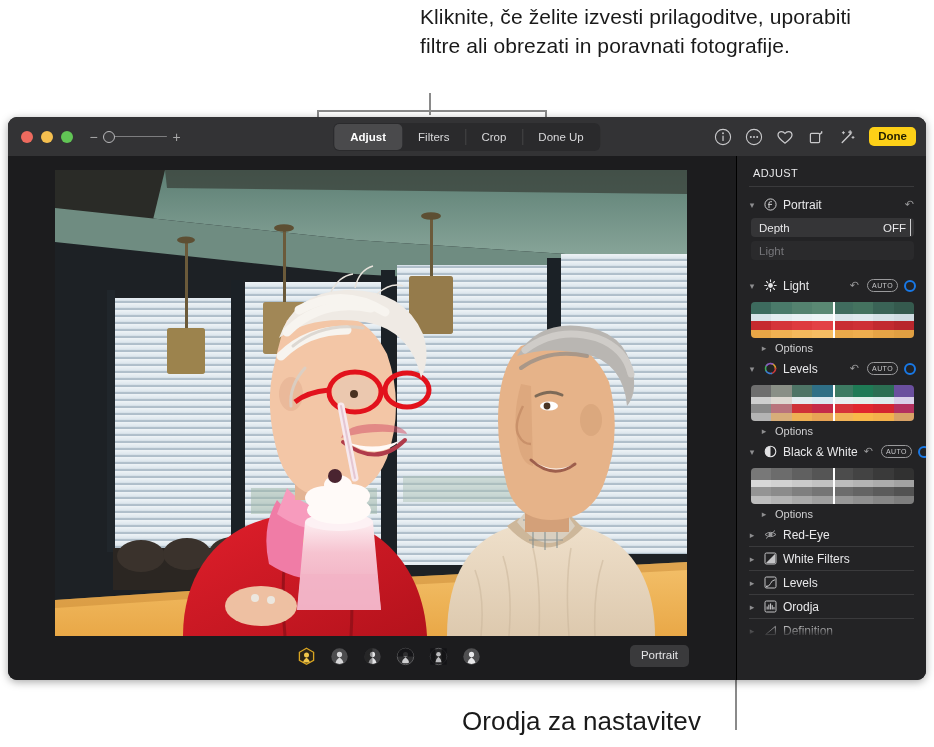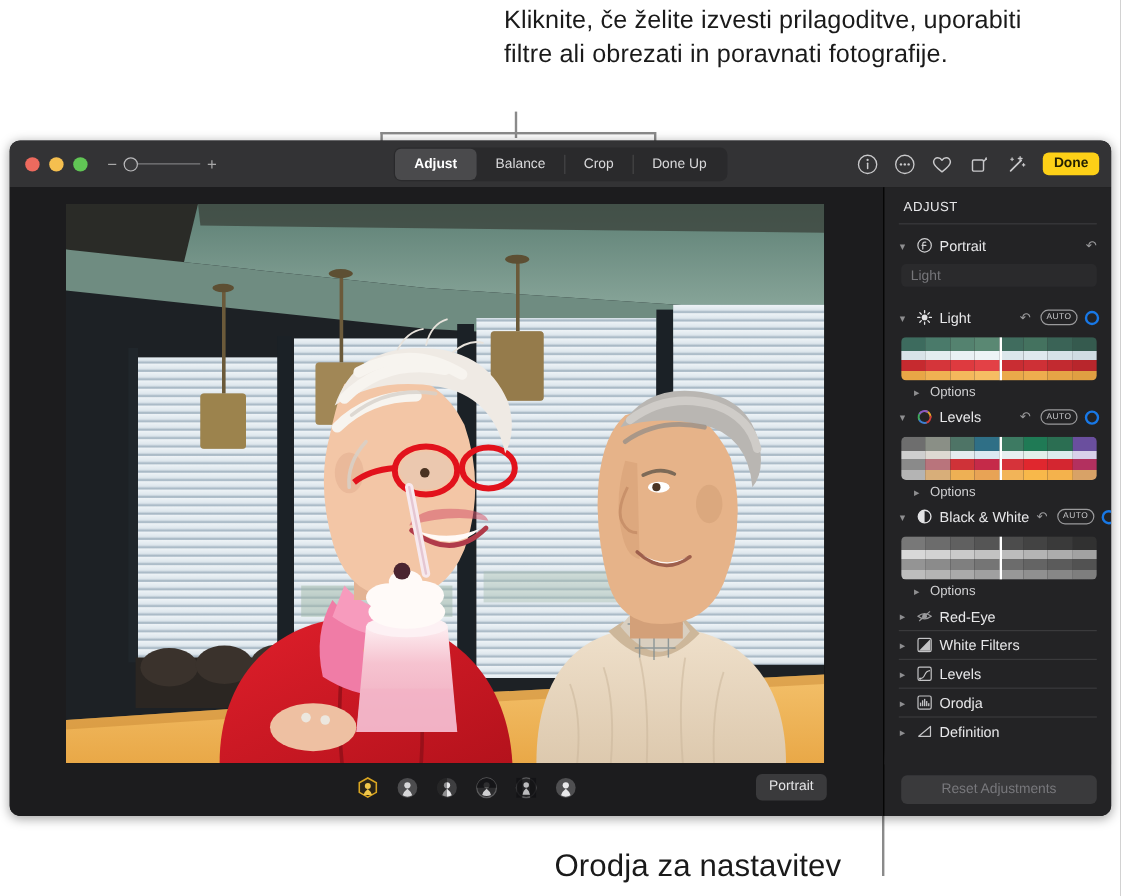--- a/index.html
+++ b/index.html
@@ -169,21 +169,21 @@
       <span class="sign">−</span>
       <span class="ztrack">
         <span class="bar"></span>
         <span class="knob"></span>
       </span>
       <span class="sign">+</span>
     </div>
 
     <div class="segwrap">
       <div class="seg active">Adjust</div>
-      <div class="seg">Balance</div>
+      <div class="seg">Filters</div>
       <div class="seg">Crop</div>
       <div class="seg">Done Up</div>
     </div>
 
     <div class="rtools">
       <svg class="ticon" viewBox="0 0 18 18">
         <circle cx="9" cy="9" r="7.6" fill="none" stroke="#c9c9cb" stroke-width="1.1"></circle>
         <circle cx="9" cy="5.3" r=".95" fill="#c9c9cb"></circle>
         <rect x="8.4" y="7.4" width="1.25" height="5.6" rx=".6" fill="#c9c9cb"></rect>
       </svg>
@@ -510,20 +510,25 @@
           <span class="rowicon">
             <svg width="13" height="13" viewBox="0 0 13 13">
               <circle cx="6.5" cy="6.5" r="5.6" fill="none" stroke="#cfcfd1" stroke-width="1"></circle>
               <path d="M5 9.6 V5.2 q0-1.5 1.6-1.5 h.9 M4.3 6.4 h3.3" stroke="#cfcfd1" stroke-width="1" fill="none" stroke-linecap="round"></path>
             </svg>
           </span>
           <span class="rowlabel">Portrait</span>
           <span class="revert">↶</span>
         </div>
 
+        <div class="pillrow">
+          <span>Depth</span>
+          <span>OFF</span>
+          <span class="cursor"></span>
+        </div>
         <div class="pillrow dim">
           <span>Light</span>
         </div>
 
         <div class="row" style="margin-top:14px;">
           <span class="chev">▾</span>
           <span class="rowicon">
             <svg width="13" height="13" viewBox="0 0 13 13">
               <circle cx="6.5" cy="6.5" r="2.4" fill="#e2e2e4"></circle>
               <g stroke="#e2e2e4" stroke-width="1.1" stroke-linecap="round">
@@ -676,16 +681,15 @@
             <svg width="13" height="13" viewBox="0 0 13 13">
               <path d="M11.4 10.6 H1.6 L11.4 2.4 Z" fill="none" stroke="#c4c4c6" stroke-width="1" stroke-linejoin="round"></path>
             </svg>
           </span>
           <span class="rowlabel">Definition</span>
         </div>
 
       </div>
 
       <div class="fade"></div>
-      <div class="reset">Reset Adjustments</div>
     </div>
   </div>
 </div>
 
 </body></html>

